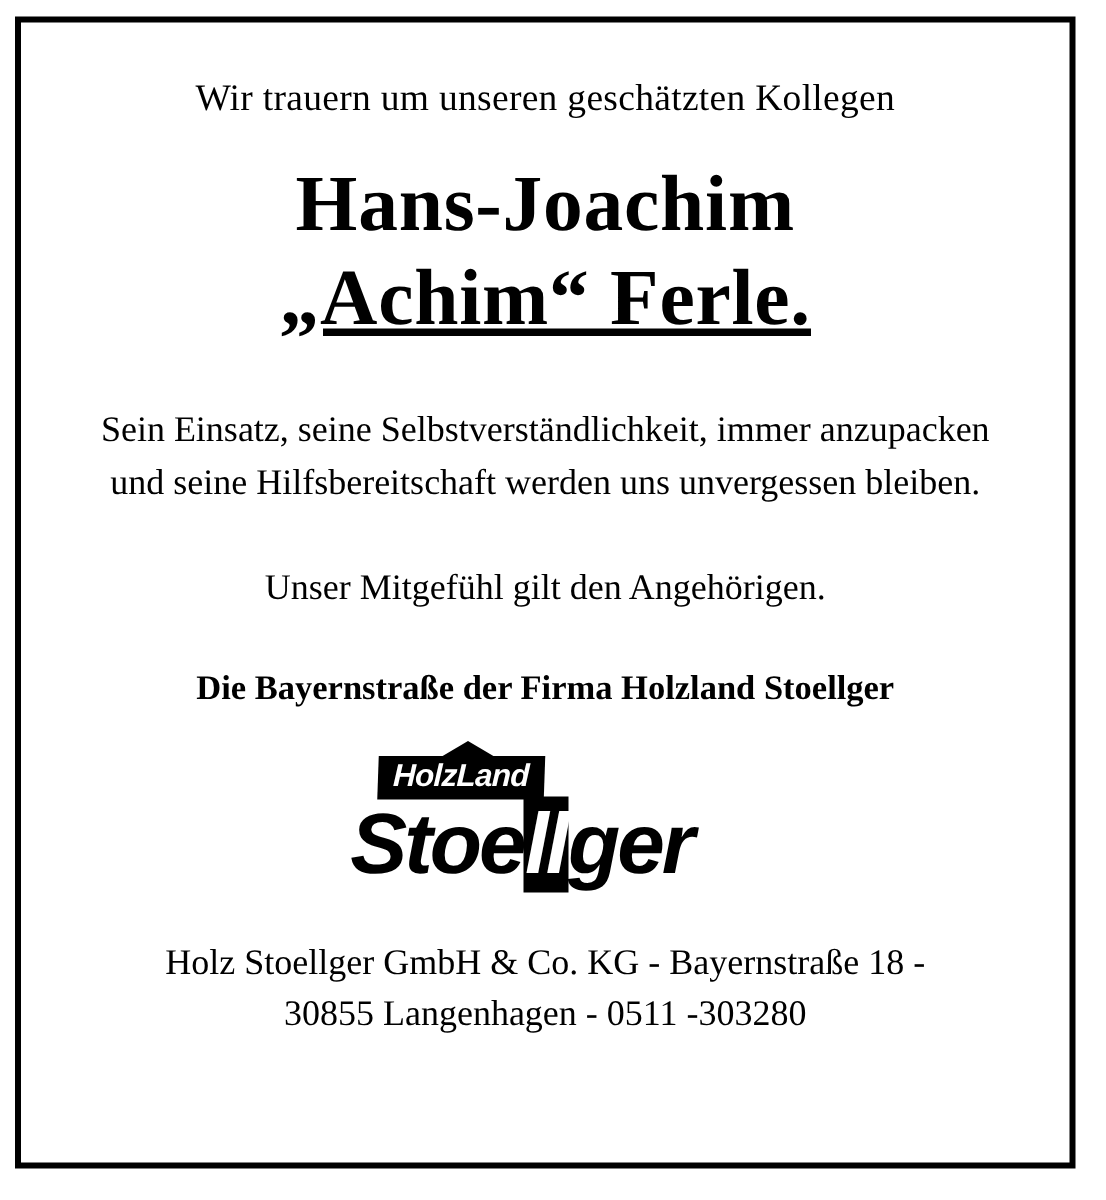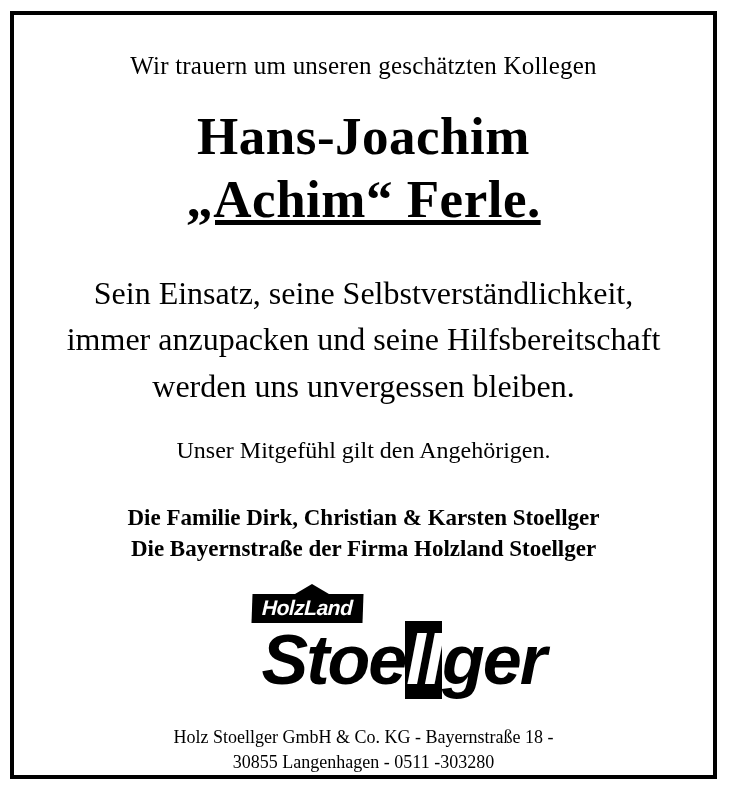--- a/index.html
+++ b/index.html
@@ -41,27 +41,27 @@
     text-align: center;
     line-height: 1.18;
     letter-spacing: 0.5px;
   }
   .name .line2 {
     display: block;
     text-decoration: underline;
   }
   .body-text {
     margin-top: 40px;
-    font-size: 32px;
+    font-size: 24px;
     line-height: 1.45;
     text-align: center;
     width: 600px;
   }
   .sympathy {
-    margin-top: 25px;
+    margin-top: 36px;
     font-size: 24px;
     line-height: 1.4;
     text-align: center;
   }
   .signers {
     margin-top: 34px;
     font-size: 23px;
     font-weight: bold;
     line-height: 1.35;
     text-align: center;
@@ -96,33 +96,32 @@
     border-right: 22px solid transparent;
     border-bottom: 13px solid #000000;
   }
   .logo-stoellger {
     position: absolute;
     left: 0px;
     top: 26px;
     font-family: "Liberation Sans", sans-serif;
     font-weight: bold;
     font-style: italic;
-    font-size: 70px;
+    font-size: 57px;
     letter-spacing: -2px;
     white-space: nowrap;
-    margin-left: 28px;
   }
   .logo-stoellger .ll {
     color: #ffffff;
     background: #000000;
     padding: 0 1px;
   }
   .address {
-    margin-top: 40px;
-    font-size: 18px;
+    margin-top: 26px;
+    font-size: 24px;
     line-height: 1.4;
     text-align: center;
   }
 </style>
 </head>
 <body>
 
 <div class="obituary">
 
   <div class="intro">Wir trauern um unseren geschätzten Kollegen</div>
@@ -130,21 +129,20 @@
   <div class="name">
     <span>Hans-Joachim</span>
     <span class="line2">„Achim“ Ferle.</span>
   </div>
 
   <div class="body-text">Sein Einsatz, seine Selbstverständlichkeit, immer anzupacken und seine Hilfsbereitschaft werden uns unvergessen bleiben.</div>
 
   <div class="sympathy">Unser Mitgefühl gilt den Angehörigen.</div>
 
   <div class="signers">
-    <div>Die Familie Dirk, Christian &amp; Karsten Stoellger</div>
     <div>Die Bayernstraße der Firma Holzland Stoellger</div>
   </div>
 
   <div class="logo-wrap">
     <div class="logo-roof"></div>
     <div class="logo-holzland">HolzLand</div>
     <div class="logo-stoellger"><span>Stoe</span><span class="ll">ll</span><span>ger</span></div>
   </div>
 
   <div class="address">

